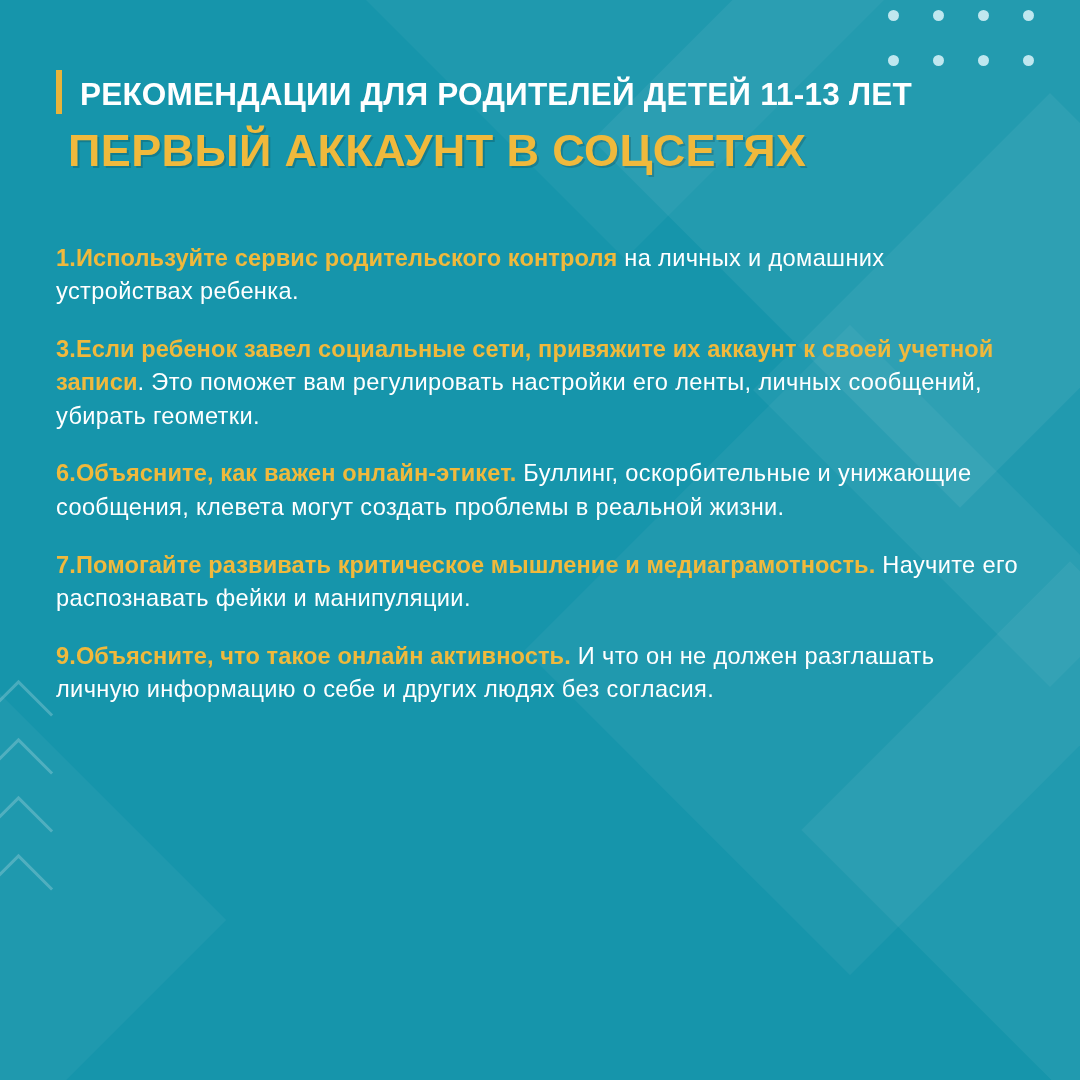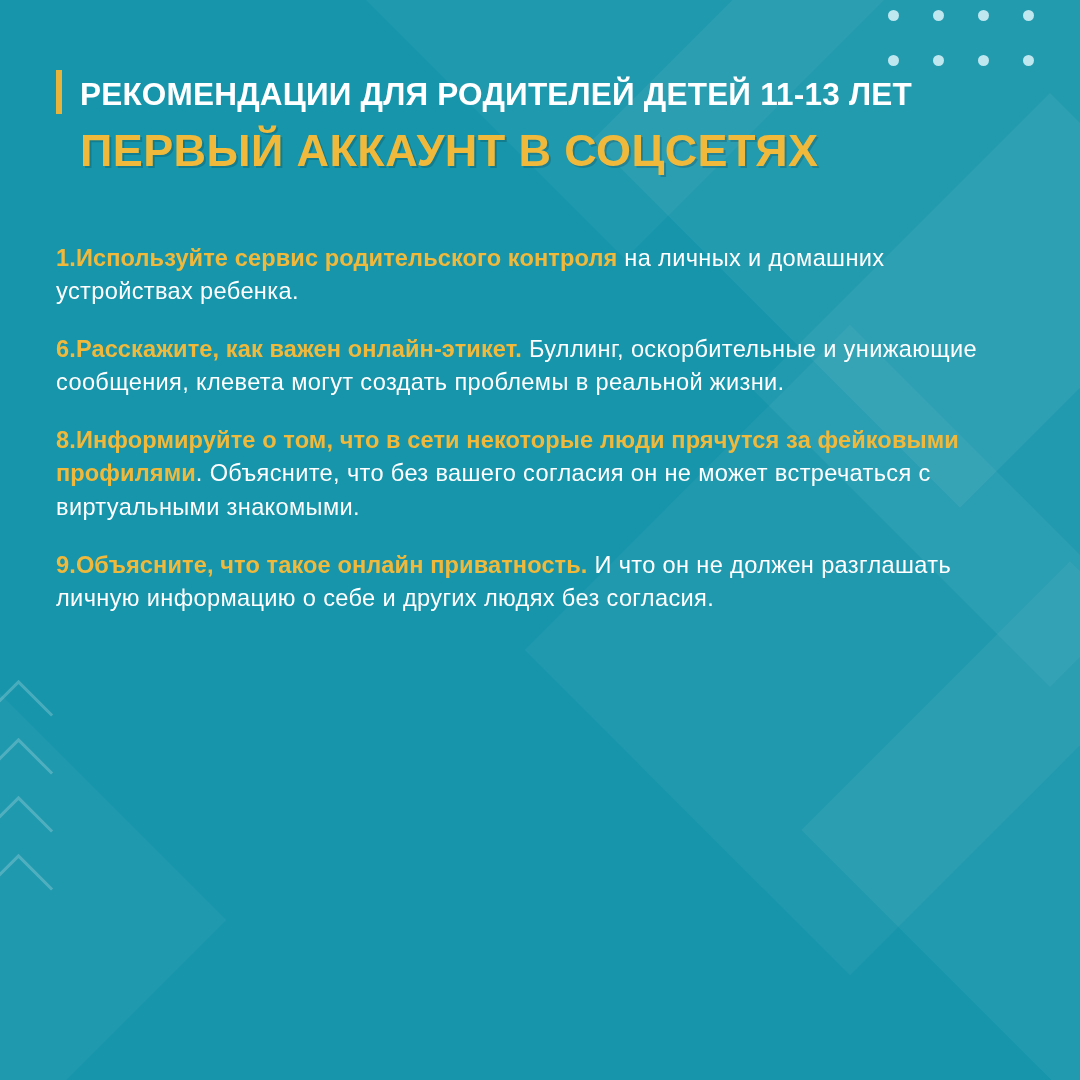--- a/index.html
+++ b/index.html
@@ -79,21 +79,21 @@
     color: #ffffff;
     font-weight: bold;
     font-size: 31.5px;
     letter-spacing: 0.2px;
     line-height: 1.28;
     padding-top: 4px;
     white-space: nowrap;
   }
   .title {
     margin-top: 12px;
-    margin-left: 24px;
+    margin-left: 12px;
     color: #f0b93c;
     font-weight: bold;
     font-size: 45px;
     letter-spacing: 0.4px;
     line-height: 1.1;
     text-shadow: 2px 2px 0 rgba(0,0,0,0.16);
   }
 
   
   .content {
@@ -155,23 +155,26 @@
       <div class="kicker">РЕКОМЕНДАЦИИ ДЛЯ РОДИТЕЛЕЙ ДЕТЕЙ 11-13 ЛЕТ</div>
     </div>
     <div class="title">ПЕРВЫЙ АККАУНТ В СОЦСЕТЯХ</div>
   </div>
 
   <div class="content">
     <p class="item">
       <b><span>1.</span><span>Используйте сервис родительского контроля</span></b><span> на личных и домашних устройствах ребенка.</span>
     </p>
     <p class="item">
-      <b><span>6.</span><span>Расскажите, как важен онлайн-этикет.</span></b><span> Буллинг, оскорбительные и унижающие сообщения, клевета могут создать проблемы в реальной жизни.</span>
+      <b><span>3.</span><span>Если ребенок завел социальные сети, привяжите их аккаунт к своей учетной записи</span></b><span>. Это поможет вам регулировать настройки его ленты, личных сообщений, убирать геометки.</span>
     </p>
     <p class="item">
-      <b><span>8.</span><span>Информируйте о том, что в сети некоторые люди прячутся за фейковыми профилями</span></b><span>. Объясните, что без вашего согласия он не может встречаться с виртуальными знакомыми.</span>
+      <b><span>6.</span><span>Объясните, как важен онлайн-этикет.</span></b><span> Буллинг, оскорбительные и унижающие сообщения, клевета могут создать проблемы в реальной жизни.</span>
     </p>
     <p class="item">
-      <b><span>9.</span><span>Объясните, что такое онлайн приватность.</span></b><span> И что он не должен разглашать личную информацию о себе и других людях без согласия.</span>
+      <b><span>7.</span><span>Помогайте развивать критическое мышление и медиаграмотность.</span></b><span> Научите его распознавать фейки и манипуляции.</span>
+    </p>
+    <p class="item">
+      <b><span>9.</span><span>Объясните, что такое онлайн активность.</span></b><span> И что он не должен разглашать личную информацию о себе и других людях без согласия.</span>
     </p>
   </div>
 
 </div>
 
 </body></html>

